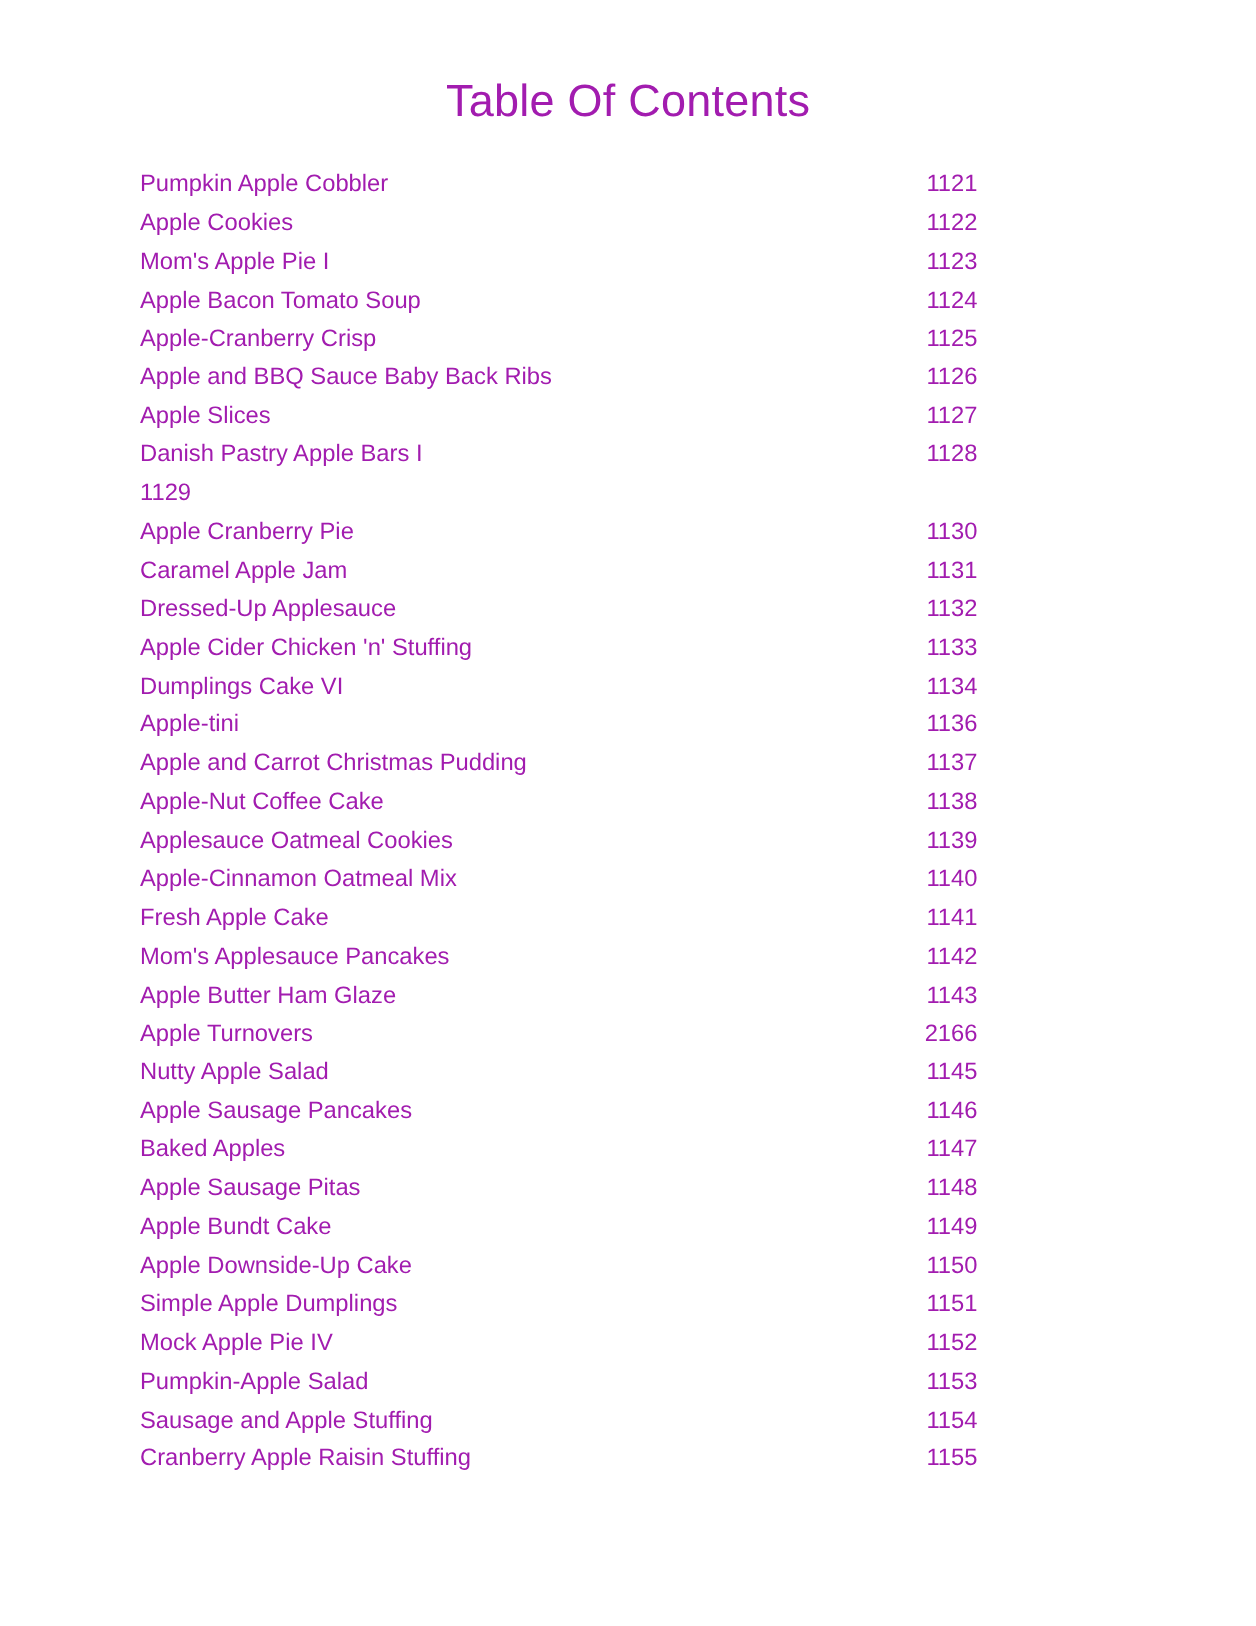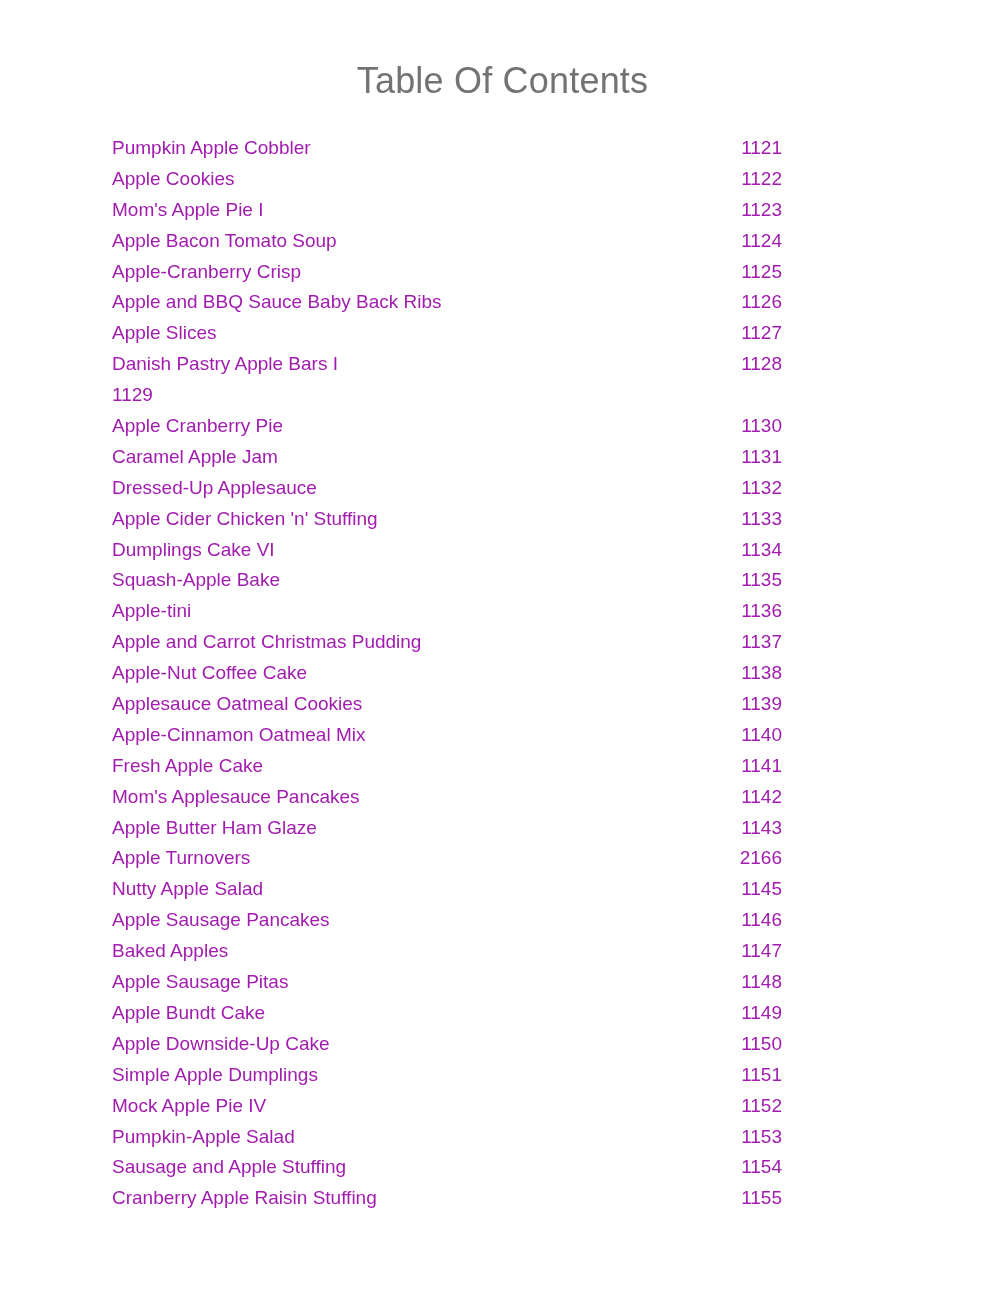--- a/index.html
+++ b/index.html
@@ -17,21 +17,21 @@
     background: #ffffff;
     overflow: hidden;
   }
   .toc-title {
     margin: 0;
     padding-top: 60px;
     text-align: center;
     font-size: 36px;
     font-weight: 500;
     letter-spacing: 0.2px;
-    color: #737373;
+    color: #a21caf;
   }
   .toc-list {
     margin-top: 31px;
     margin-left: 112px;
     width: 670px;
   }
   .toc-row {
     display: flex;
     justify-content: space-between;
     align-items: baseline;
@@ -117,24 +117,20 @@
   <div class="toc-row">
     <span class="toc-entry-title">Apple Cider Chicken 'n' Stuffing</span>
     <span class="toc-entry-page">1133</span>
   </div>
 
   <div class="toc-row">
     <span class="toc-entry-title">Dumplings Cake VI</span>
     <span class="toc-entry-page">1134</span>
   </div>
 
-  <div class="toc-row">
-    <span class="toc-entry-title">Squash-Apple Bake</span>
-    <span class="toc-entry-page">1135</span>
-  </div>
 
   <div class="toc-row">
     <span class="toc-entry-title">Apple-tini</span>
     <span class="toc-entry-page">1136</span>
   </div>
 
   <div class="toc-row">
     <span class="toc-entry-title">Apple and Carrot Christmas Pudding</span>
     <span class="toc-entry-page">1137</span>
   </div>

